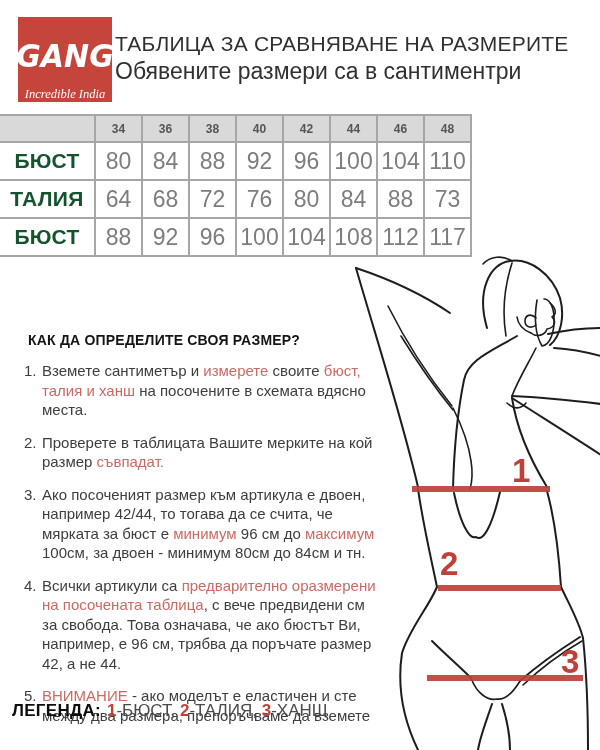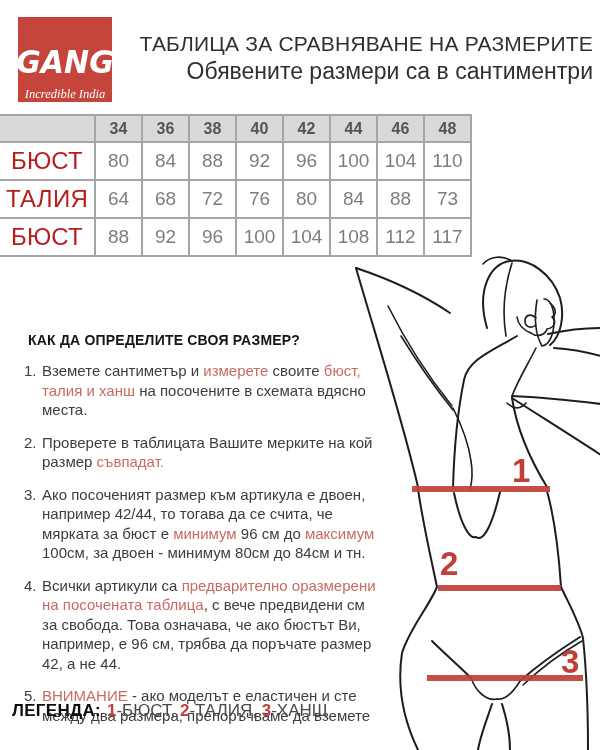--- a/index.html
+++ b/index.html
@@ -12,48 +12,48 @@
     position:absolute; left:18px; top:17px; width:94px; height:85px;
     background:var(--logo_red,#c5443c); color:#fff;
     display:flex; flex-direction:column; align-items:center; justify-content:flex-end;
   }
   .logo-name {
     font-family:"DejaVu Sans", sans-serif; font-weight:bold; font-style:italic;
     font-size:30px; line-height:30px; letter-spacing:0px; transform:scaleY(1.08);
   }
   .logo-tagline {
     font-family:"Liberation Serif", serif; font-style:italic;
-    font-size:12.5px; margin-top:10px; white-space:nowrap;
+    font-size:12.5px; margin-top:16px; white-space:nowrap;
   }
   .titles {
-    position:absolute; left:115px; top:31px; width:478px; text-align:right;
+    position:absolute; left:115px; top:31px; width:478px; text-align:left;
     color:var(--title_color,#303030);
   }
   .title { font-size:21px; line-height:26px; font-weight:400; letter-spacing:0.2px; margin:0; }
   .subtitle { font-size:23px; line-height:24px; font-weight:400; margin:2px 0 0 0; }
 
   
   table.sizes {
     position:absolute; left:-2px; top:114px; border-collapse:collapse;
     table-layout:fixed;
   }
   table.sizes td {
     border:2px solid var(--table_border,#a6a6a6); text-align:center; padding:0;
   }
   table.sizes thead td {
     background:var(--table_header_bg,#d9d9d9); color:#555;
-    font-weight:bold; font-size:16px; height:25px;
+    font-weight:bold; font-size:12px; height:25px;
   }
   table.sizes td.corner { width:94px; }
   table.sizes td.size-h, table.sizes tbody td.val { width:45px; }
   table.sizes tbody td { height:36px; }
   table.sizes td.rowlabel {
-    font-weight:normal; color:#b91c1c; font-size:24px; letter-spacing:0.3px;
-  }
-  table.sizes td.val { color:var(--table_value,#7d7d7d); font-size:19px;margin-left:24px; }
+    font-weight:bold; color:#14532d; font-size:21px; letter-spacing:0.3px;
+  }
+  table.sizes td.val { color:var(--table_value,#7d7d7d); font-size:23px;margin-left:24px; }
 
   
   .euro-heading {
     position:absolute; left:12px; top:270px; margin:0;
     font-size:19px; font-weight:bold; color:#101010; letter-spacing:0.4px;
   }
   .text-col { position:absolute; left:12px; top:332px; width:382px; z-index:2; }
   .howto-heading {
     margin:0 0 13px 16px; font-size:14px; font-weight:bold;
     color:#141414; letter-spacing:0.2px;

